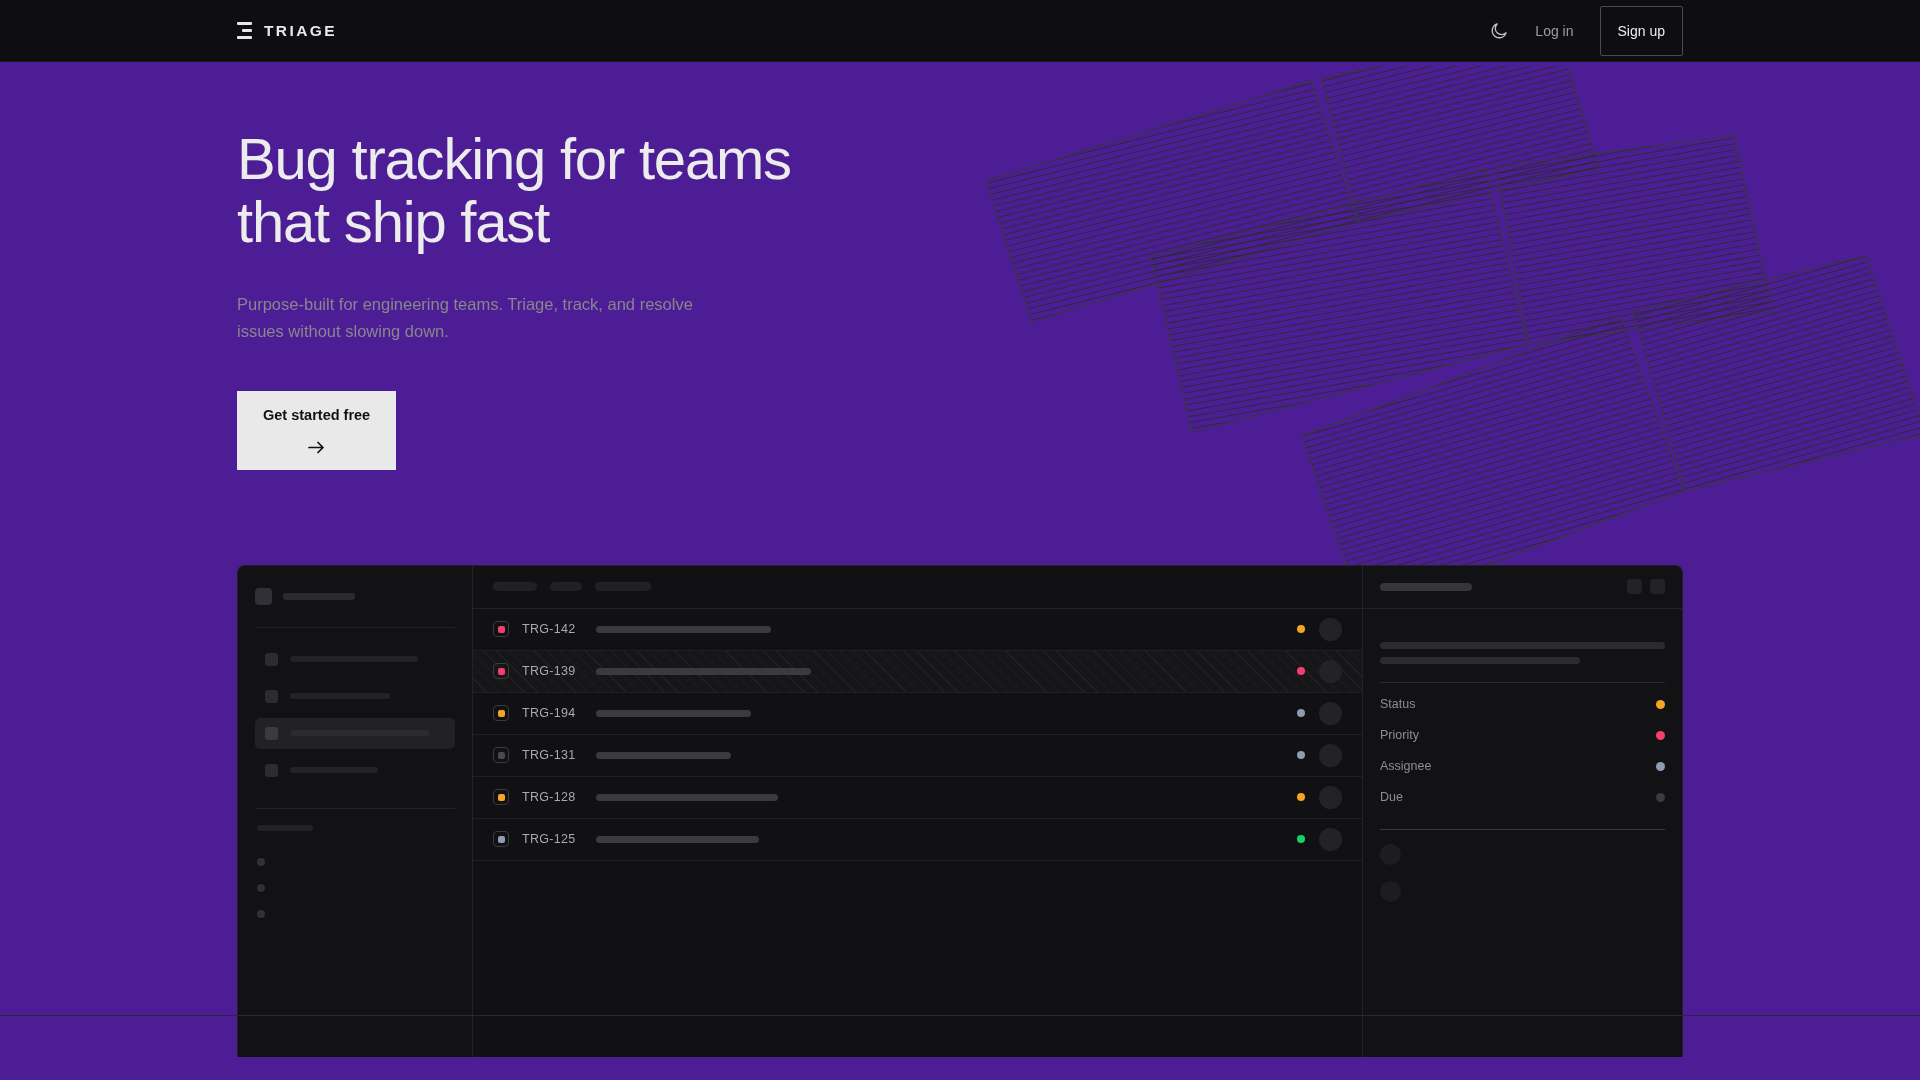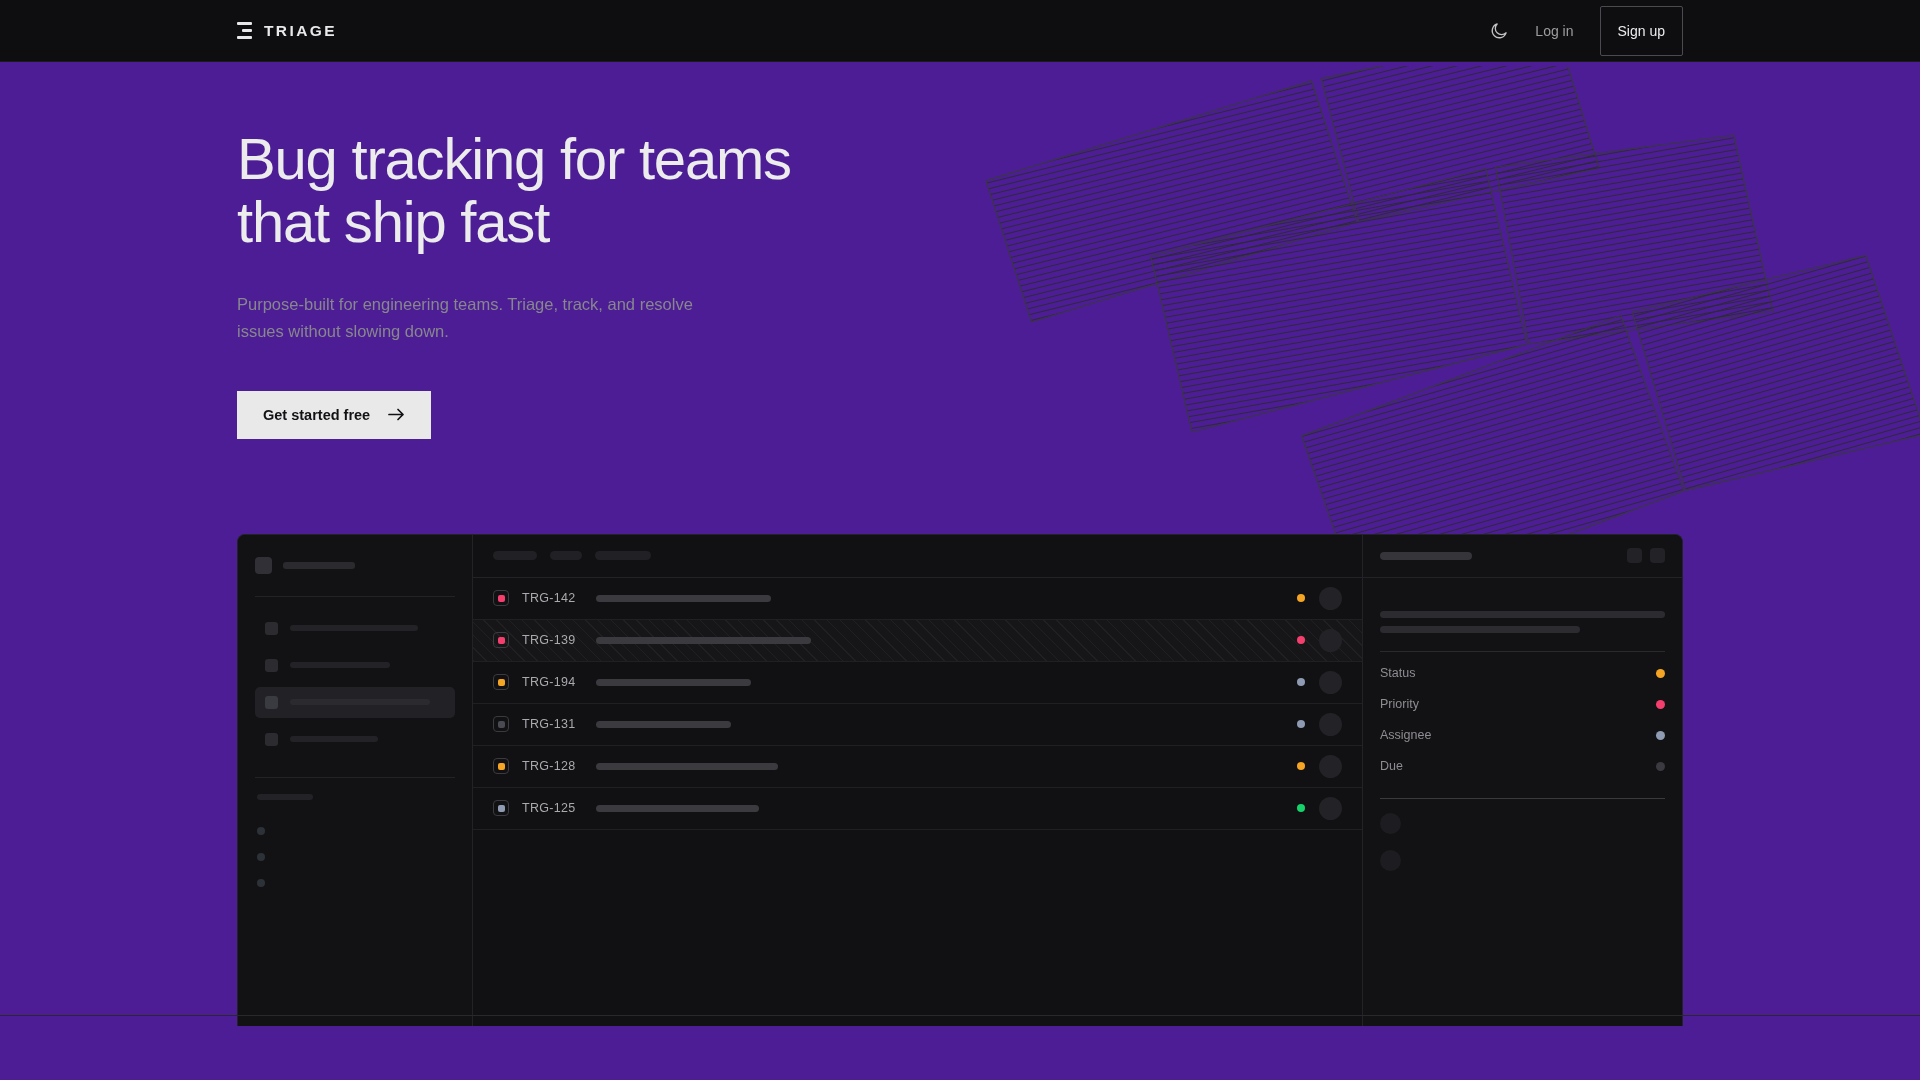--- a/index.html
+++ b/index.html
@@ -89,20 +89,21 @@
     align-items: center;
     gap: 18px;
     background: #e9e9ea;
     color: #121214;
     border: none;
     font-family: inherit;
     font-size: 14.5px;
     font-weight: bold;
     padding: 16px 26px;
     cursor: pointer;
+    flex-direction: column;
   }
   .cta svg { display: block; }
 
   
   .mock {
     position: relative;
     z-index: 2;
     margin: 95px 237px 0 237px;
     height: 492px;
     display: flex;

